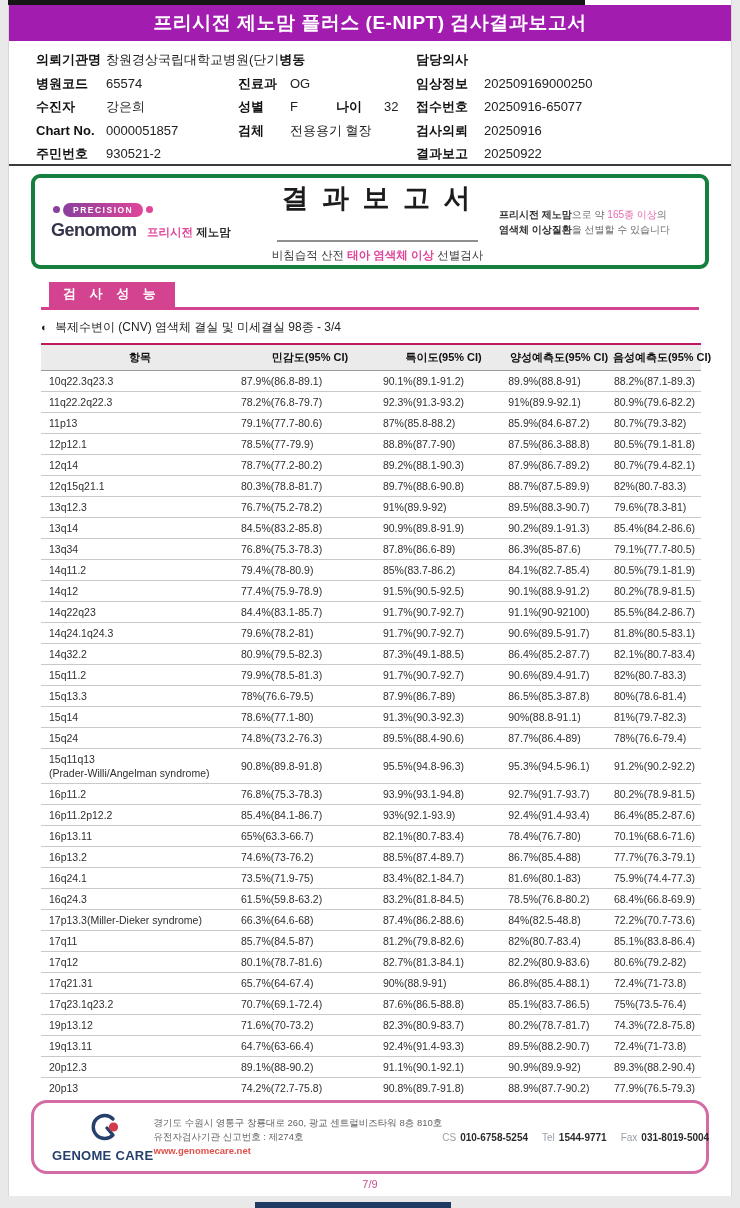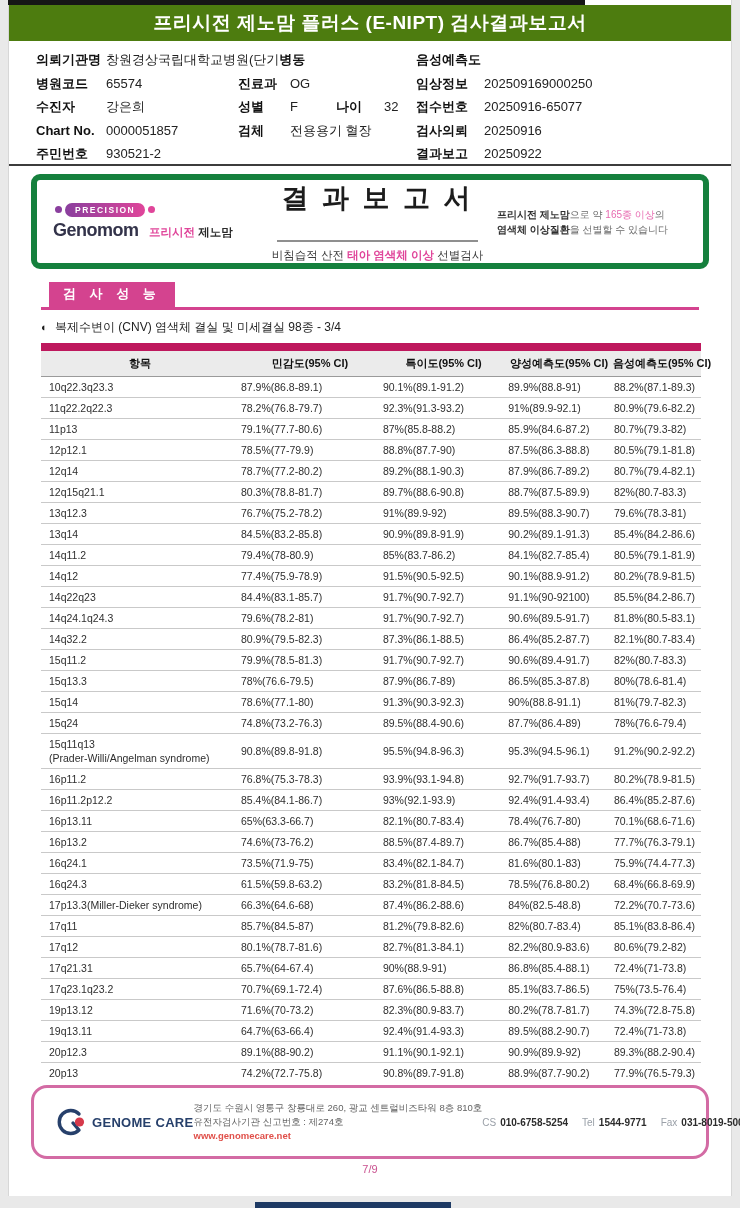--- a/index.html
+++ b/index.html
@@ -4,37 +4,37 @@
 <style>
   * { margin:0; padding:0; box-sizing:border-box; }
   html,body { width:740px; height:1208px; overflow:hidden; }
   body { background:#e9e9e9; font-family:"Liberation Sans","DejaVu Sans",sans-serif; position:relative; }
   .page { position:absolute; left:8px; right:8px; top:0; bottom:12px; background:#ffffff;
           border-left:1px solid #d7d7d7; border-right:1px solid #d7d7d7; }
   .top-black-bar { position:absolute; left:8px; top:0; width:577px; height:5px; background:#161616; z-index:5; }
   .bottom-navy-bar { position:absolute; left:255px; bottom:0; width:196px; height:6px; background:#1e3a64; z-index:5; }
 
   
-  .title-band { margin-top:5px; height:36px; background:#4d7c0f; color:#fff;
+  .title-band { margin-top:5px; height:36px; background:#a21caf; color:#fff;
                 font-size:19px; font-weight:bold; text-align:center; line-height:36px; letter-spacing:0.5px; }
 
   
   .info { padding:7px 0 0 27px; border-bottom:2px solid #3c3c3c; height:125px; font-size:13px; color:#222; }
   .info-row { position:relative; height:23.5px; line-height:23.5px; white-space:nowrap; }
   .lab { display:inline-block; width:70px; font-weight:bold; color:#111; }
   .val { display:inline-block; width:132px; }
   .val.overflow { width:auto; min-width:132px; }
   .lab2 { display:inline-block; width:52px; font-weight:bold; color:#111; }
   .age-lab { font-weight:bold; color:#111; margin-left:38px; }
   .age-val { margin-left:22px; }
   .rblock { position:absolute; left:380px; top:0; }
   .rlab { display:inline-block; width:68px; font-weight:bold; color:#111; }
 
   
-  .banner { margin:8px 22px 0; height:95px; border:6px solid #15803d; border-radius:9px;
+  .banner { margin:8px 22px 0; height:95px; border:4px solid #15803d; border-radius:9px;
             display:flex; align-items:center; padding:0 16px;gap:13px; }
   .brand-block { width:205px; }
   .precision-badge { display:flex; align-items:center; gap:3px; margin-left:2px; }
   .pb-dot { width:7px; height:7px; border-radius:50%; }
   .pb-dot.purple { background:#8a3f9e; }
   .pb-dot.pink { background:#e0459a; }
   .pb-pill { background:linear-gradient(90deg,#8a3f9e,#e0459a); color:#fff; font-size:8.5px;
              font-weight:bold; letter-spacing:1.5px; padding:2px 10px; border-radius:8px; }
   .brand-line { margin-top:3px; white-space:nowrap; }
   .brand-en { font-size:18px; font-weight:800; color:#33334a; letter-spacing:-0.5px; }
@@ -54,52 +54,52 @@
   .section-head { margin:13px 32px 0; border-bottom:3px solid #d4438f; }
   .section-box { display:inline-block; margin-left:8px; background:#d4438f; color:#fff;
                  font-size:13px; font-weight:bold; letter-spacing:5px; padding:3px 14px 4px; }
   .cnv-line { margin:9px 32px 7px; font-size:12px; color:#1e1e1e; }
   .cnv-line .bullet { font-size:11px; margin-right:4px; }
 
   
   table.perf { width:660px; margin:0 32px; border-collapse:collapse; table-layout:fixed; }
   .perf col.c1 { width:30%; } .perf col.c2 { width:21.5%; } .perf col.c3 { width:19%; }
   .perf col.c4 { width:16%; } .perf col.c5 { width:13.5%; }
-  .perf th { background:#ebebeb; border-top:8px solid #be185d; border-bottom:1px solid #9a9a9a;
+  .perf th { background:#ebebeb; border-top:2px solid #be185d; border-bottom:1px solid #9a9a9a;
              font-size:11px; color:#111; padding:5px 1px; white-space:nowrap; font-weight:bold; }
   .perf td { font-size:10.5px; color:#2e2e2e; padding:3px 2px; border-bottom:1px solid #c9c9c9;
              white-space:nowrap; line-height:14px; text-align:left; }
   .perf td:first-child { padding-left:8px; }
   .perf tr:last-child td { border-bottom:none; }
 
   
   .footer-box { margin:2px 22px 0; height:74px; border:3px solid #d36ba4; border-radius:16px;
                 display:flex; align-items:center; padding:0 18px; }
-  .gc-logo { display:flex; align-items:center; gap:6px; width:158px; }
+  .gc-logo { display:flex; align-items:center; gap:6px; width:158px;flex-direction:column; }
   .gc-text { font-size:13px; font-weight:bold; color:#27406b; letter-spacing:0.3px; white-space:nowrap; }
   .addr { font-size:9.5px; color:#636363; line-height:14px; white-space:nowrap; }
   .addr .web { color:#e0504a; font-weight:bold; text-decoration:none; }
   .contacts { margin-left:auto; display:flex; gap:14px; font-size:10px; white-space:nowrap; }
   .contacts .clab { color:#9aa0a8; margin-right:4px; }
   .contacts .cval { color:#2c2c2c; font-weight:bold; }
   .page-num { text-align:center; margin-top:4px; font-size:11px; color:#c9518f; }
 </style>
 </head>
 <body>
 
 <div class="top-black-bar"></div>
 
 <div class="page">
 
   <div class="title-band">프리시전 제노맘 플러스 (E-NIPT) 검사결과보고서</div>
 
   <div class="info">
     <div class="info-row">
       <span class="lab">의뢰기관명</span><span class="val overflow">창원경상국립대학교병원(단기</span><span class="lab2">병동</span>
-      <span class="rblock"><span class="rlab">음성예측도</span><span></span></span>
+      <span class="rblock"><span class="rlab">담당의사</span><span></span></span>
     </div>
     <div class="info-row">
       <span class="lab">병원코드</span><span class="val">65574</span><span class="lab2">진료과</span><span>OG</span>
       <span class="rblock"><span class="rlab">임상정보</span><span>202509169000250</span></span>
     </div>
     <div class="info-row">
       <span class="lab">수진자</span><span class="val">강은희</span><span class="lab2">성별</span><span>F</span><span class="age-lab">나이</span><span class="age-val">32</span>
       <span class="rblock"><span class="rlab">접수번호</span><span>20250916-65077</span></span>
     </div>
     <div class="info-row">
@@ -212,20 +212,27 @@
           <td>79.6%(78.3-81)</td>
         </tr>
         <tr>
           <td>13q14</td>
           <td>84.5%(83.2-85.8)</td>
           <td>90.9%(89.8-91.9)</td>
           <td>90.2%(89.1-91.3)</td>
           <td>85.4%(84.2-86.6)</td>
         </tr>
         <tr>
+          <td>13q34</td>
+          <td>76.8%(75.3-78.3)</td>
+          <td>87.8%(86.6-89)</td>
+          <td>86.3%(85-87.6)</td>
+          <td>79.1%(77.7-80.5)</td>
+        </tr>
+        <tr>
           <td>14q11.2</td>
           <td>79.4%(78-80.9)</td>
           <td>85%(83.7-86.2)</td>
           <td>84.1%(82.7-85.4)</td>
           <td>80.5%(79.1-81.9)</td>
         </tr>
         <tr>
           <td>14q12</td>
           <td>77.4%(75.9-78.9)</td>
           <td>91.5%(90.5-92.5)</td>
@@ -242,21 +249,21 @@
         <tr>
           <td>14q24.1q24.3</td>
           <td>79.6%(78.2-81)</td>
           <td>91.7%(90.7-92.7)</td>
           <td>90.6%(89.5-91.7)</td>
           <td>81.8%(80.5-83.1)</td>
         </tr>
         <tr>
           <td>14q32.2</td>
           <td>80.9%(79.5-82.3)</td>
-          <td>87.3%(86.1-88.5)</td>
+          <td>87.3%(49.1-88.5)</td>
           <td>86.4%(85.2-87.7)</td>
           <td>82.1%(80.7-83.4)</td>
         </tr>
         <tr>
           <td>15q11.2</td>
           <td>79.9%(78.5-81.3)</td>
           <td>91.7%(90.7-92.7)</td>
           <td>90.6%(89.4-91.7)</td>
           <td>82%(80.7-83.3)</td>
         </tr>

